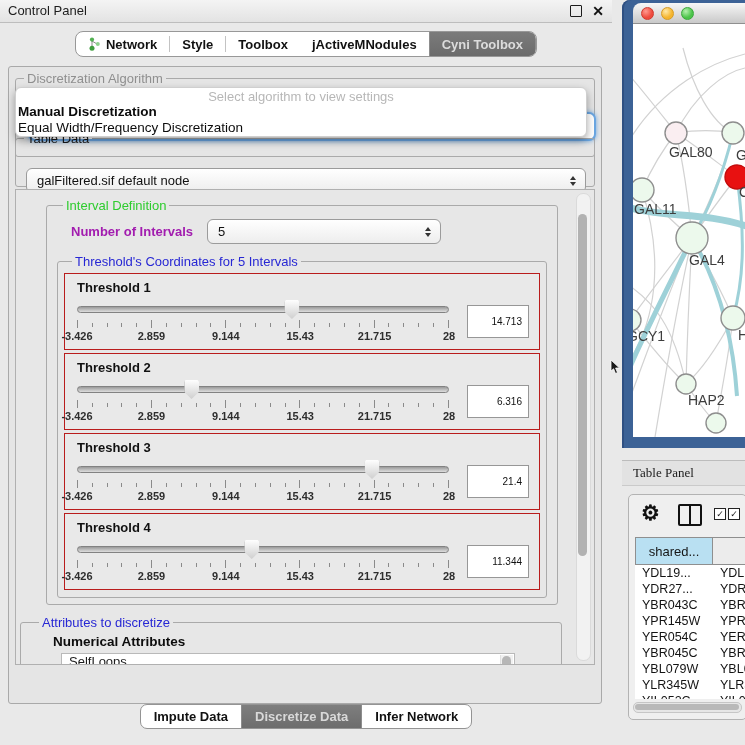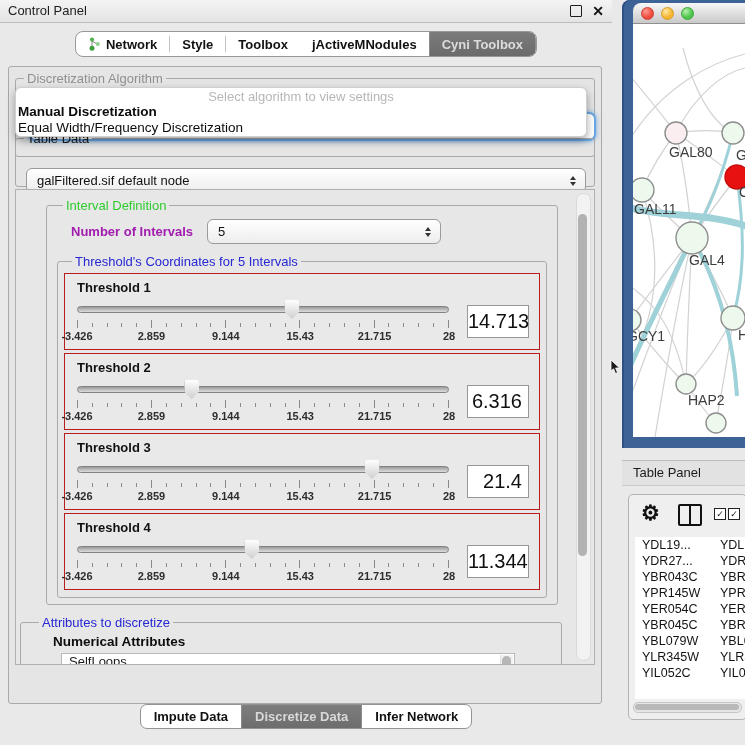--- a/index.html
+++ b/index.html
@@ -50,21 +50,21 @@
   .th-label{font-size:13px;font-weight:bold;color:#111;margin:2px 0 0 2px;}
   .th-body{display:flex;align-items:center;gap:16px;margin-top:2px;}
   .slider{position:relative;flex:1;height:48px;}
   .track{position:absolute;left:2px;right:2px;top:9px;height:5px;border:1px solid #828282;border-radius:4px;background:linear-gradient(#9a9a9a,#dedede);}
   .thumb{position:absolute;top:3px;width:15px;height:19px;transform:translateX(-50%);background:linear-gradient(#fefefe,#cfcfcf);clip-path:polygon(50% 100%,0 62%,0 10%,10% 0,90% 0,100% 10%,100% 62%);filter:drop-shadow(0 0 1px #777);}
   .ticks{position:absolute;left:2px;right:2px;top:23px;height:9px;display:flex;justify-content:space-between;}
   .tick{width:1px;height:4px;margin-top:3px;background:#8a8a8a;}
   .tick.major{height:8px;margin-top:0;}
   .scale-labels{position:absolute;left:2px;right:2px;top:33px;height:13px;}
   .scale-labels span{position:absolute;transform:translateX(-50%);font-size:11px;font-weight:bold;color:#2e2e2e;white-space:nowrap;}
-  .valbox{width:54px;height:31px;background:#fff;border:1px solid #979797;font-size:20px;color:#101010;text-align:right;line-height:31px;padding-right:6px;flex:0 0 auto;}
+  .valbox{width:54px;height:31px;background:#fff;border:1px solid #979797;font-size:10px;color:#101010;text-align:right;line-height:31px;padding-right:6px;flex:0 0 auto;}
   .fs-attrs{margin:10px 32px 0 4px;padding:2px 10px 0 10px;display:block;height:78px;overflow:hidden;}
   .attrs-sub{font-size:13.5px;font-weight:bold;color:#0d0d0d;margin:2px 0 4px 22px;}
   .listbox{position:relative;margin-left:30px;width:452px;height:46px;background:#fff;border:1px solid #b9b9b9;overflow:hidden;}
   .list-item{font-size:13px;color:#1c1c1c;line-height:16px;padding-left:7px;white-space:nowrap;}
   .mini-scroll{position:absolute;right:1px;top:1px;bottom:1px;width:12px;background:#f1f1f1;border-left:1px solid #e0e0e0;}
   .mini-scroll .vthumb{position:absolute;left:1px;top:1px;width:9px;height:28px;background:#b6b6b6;border-radius:5px;}
   .main-scroll{position:absolute;right:3px;top:3px;bottom:3px;width:13px;background:#f2f2f2;border:1px solid #dadada;border-radius:7px;}
   .main-scroll .vthumb{position:absolute;left:1px;top:20px;width:9px;height:342px;background:#b2b2b2;border-radius:5px;}
   .applyrow{position:absolute;left:0;right:0;top:602px;display:flex;justify-content:center;}
   .apply{font-family:"Liberation Sans",sans-serif;font-size:14px;color:#111;background:linear-gradient(#fdfdfd,#e4e4e4);border:1px solid #8d8d8d;border-radius:6px;padding:2px 16px;height:24px;}
@@ -77,21 +77,21 @@
   #netwin{position:absolute;left:622px;top:0;width:123px;height:448px;background:#3c6296;border-top-left-radius:8px;box-shadow:inset 2px 0 0 #2f5082;overflow:hidden;}
   .mac-titlebar{position:absolute;left:11px;top:3px;width:112px;height:21px;background:linear-gradient(#f7f7f7,#c9c9c9);border-top-left-radius:8px;border-bottom:1px solid #8f8f8f;display:flex;align-items:center;gap:7px;padding-left:8px;box-sizing:border-box;}
   .light{width:13px;height:13px;border-radius:50%;}
   .light.red{background:radial-gradient(circle at 35% 30%,#ff9a90,#ee4b3e 60%);border:1px solid #ce3a2e;box-sizing:border-box;}
   .light.yellow{background:radial-gradient(circle at 35% 30%,#ffe9a8,#f5b52e 60%);border:1px solid #d59a23;box-sizing:border-box;}
   .light.green{background:radial-gradient(circle at 35% 30%,#b5f0ae,#4cc44a 60%);border:1px solid #3aa83b;box-sizing:border-box;}
   .canvas{position:absolute;left:11px;top:24px;width:112px;height:413px;background:#fff;overflow:hidden;}
   .canvas svg{display:block;}
   .netlabel{font-family:"Liberation Sans",sans-serif;font-size:14px;fill:#3d3d3d;}
 
-  .tp-header{position:absolute;left:622px;top:460px;width:123px;height:26px;background:#e2e2e2;border-top:1px solid #bcbcbc;border-bottom:1px solid #cacaca;box-sizing:border-box;}
+  .tp-header{position:absolute;left:622px;top:460px;width:123px;height:26px;background:#e2e2e2;border-top:1px solid #bcbcbc;border-bottom:1px solid #cacaca;box-sizing:border-box;font-family:Liberation Serif, serif;}
   .tp-header span{display:block;padding-left:11px;line-height:24px;font-size:13px;color:#1b1b1b;}
   .tablepanel{position:absolute;left:628px;top:494px;width:117px;height:224px;background:#efefef;border:1px solid #b3b3b3;border-radius:5px;overflow:hidden;}
   .tp-toolbar{position:absolute;left:0;top:0;right:0;height:38px;}
   .gear{position:absolute;left:12px;top:5px;font-size:21px;color:#111;font-weight:bold;line-height:26px;}
   .split-ico{position:absolute;left:49px;top:9px;width:20px;height:18px;border:2.4px solid #111;border-radius:2px;}
   .split-ico:before{content:"";position:absolute;left:50%;top:0;bottom:0;width:2.4px;margin-left:-1.2px;background:#111;}
   .chk{position:absolute;top:13px;width:10px;height:10px;border:1.6px solid #222;font-size:9px;line-height:10px;text-align:center;color:#222;background:#fff;}
   .chk.c1{left:85px;} .chk.c2{left:99px;}
   .tp-table{position:absolute;left:6px;top:42px;width:111px;height:162px;overflow:hidden;background:#fff;}
   .tr{display:flex;}
@@ -473,20 +473,24 @@
   </div>
 
   <div class="tablepanel">
     <div class="tp-toolbar">
       <span class="gear">⚙</span>
       <span class="split-ico"></span>
       <span class="chk c1">✓</span>
       <span class="chk c2">✓</span>
     </div>
     <div class="tp-table">
+      <div class="tr head">
+        <div class="td c1">shared...</div>
+        <div class="td c2">na</div>
+      </div>
       <div class="rows">
           <div class="tr">
           <div class="td c1">YDL19...</div>
           <div class="td c2">YDL1</div>
         </div>
           <div class="tr">
           <div class="td c1">YDR27...</div>
           <div class="td c2">YDR2</div>
         </div>
           <div class="tr">

